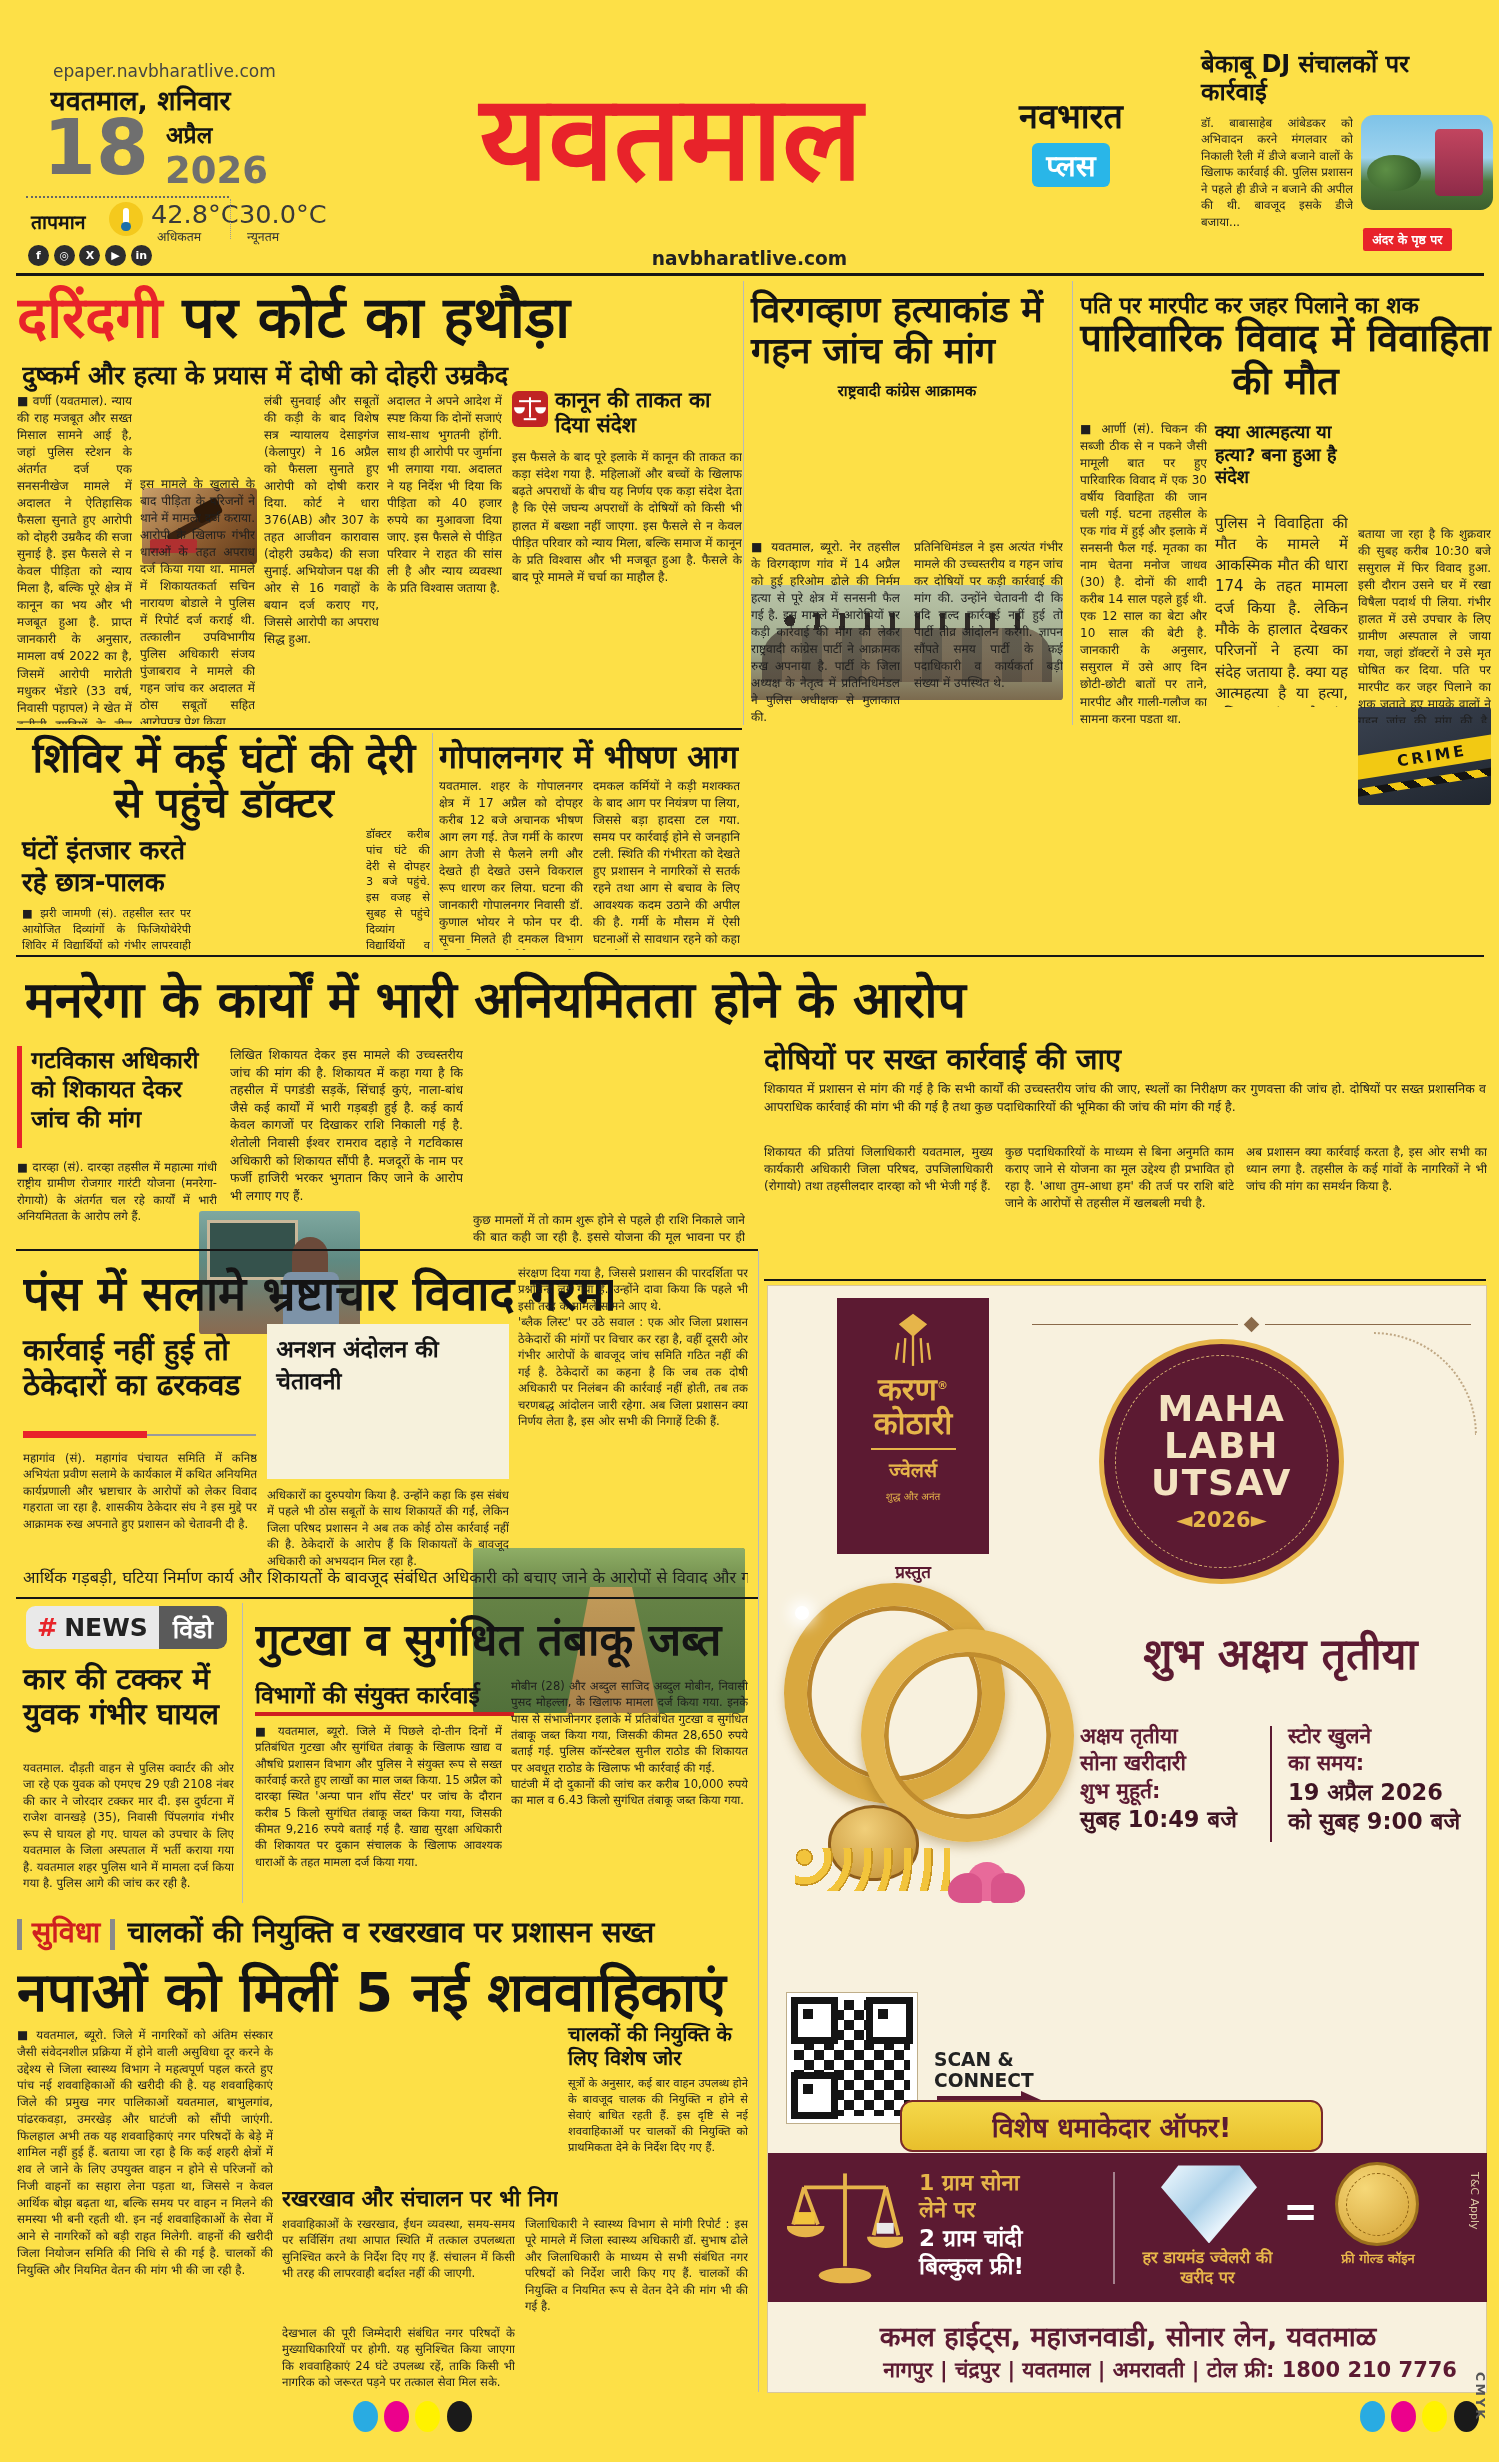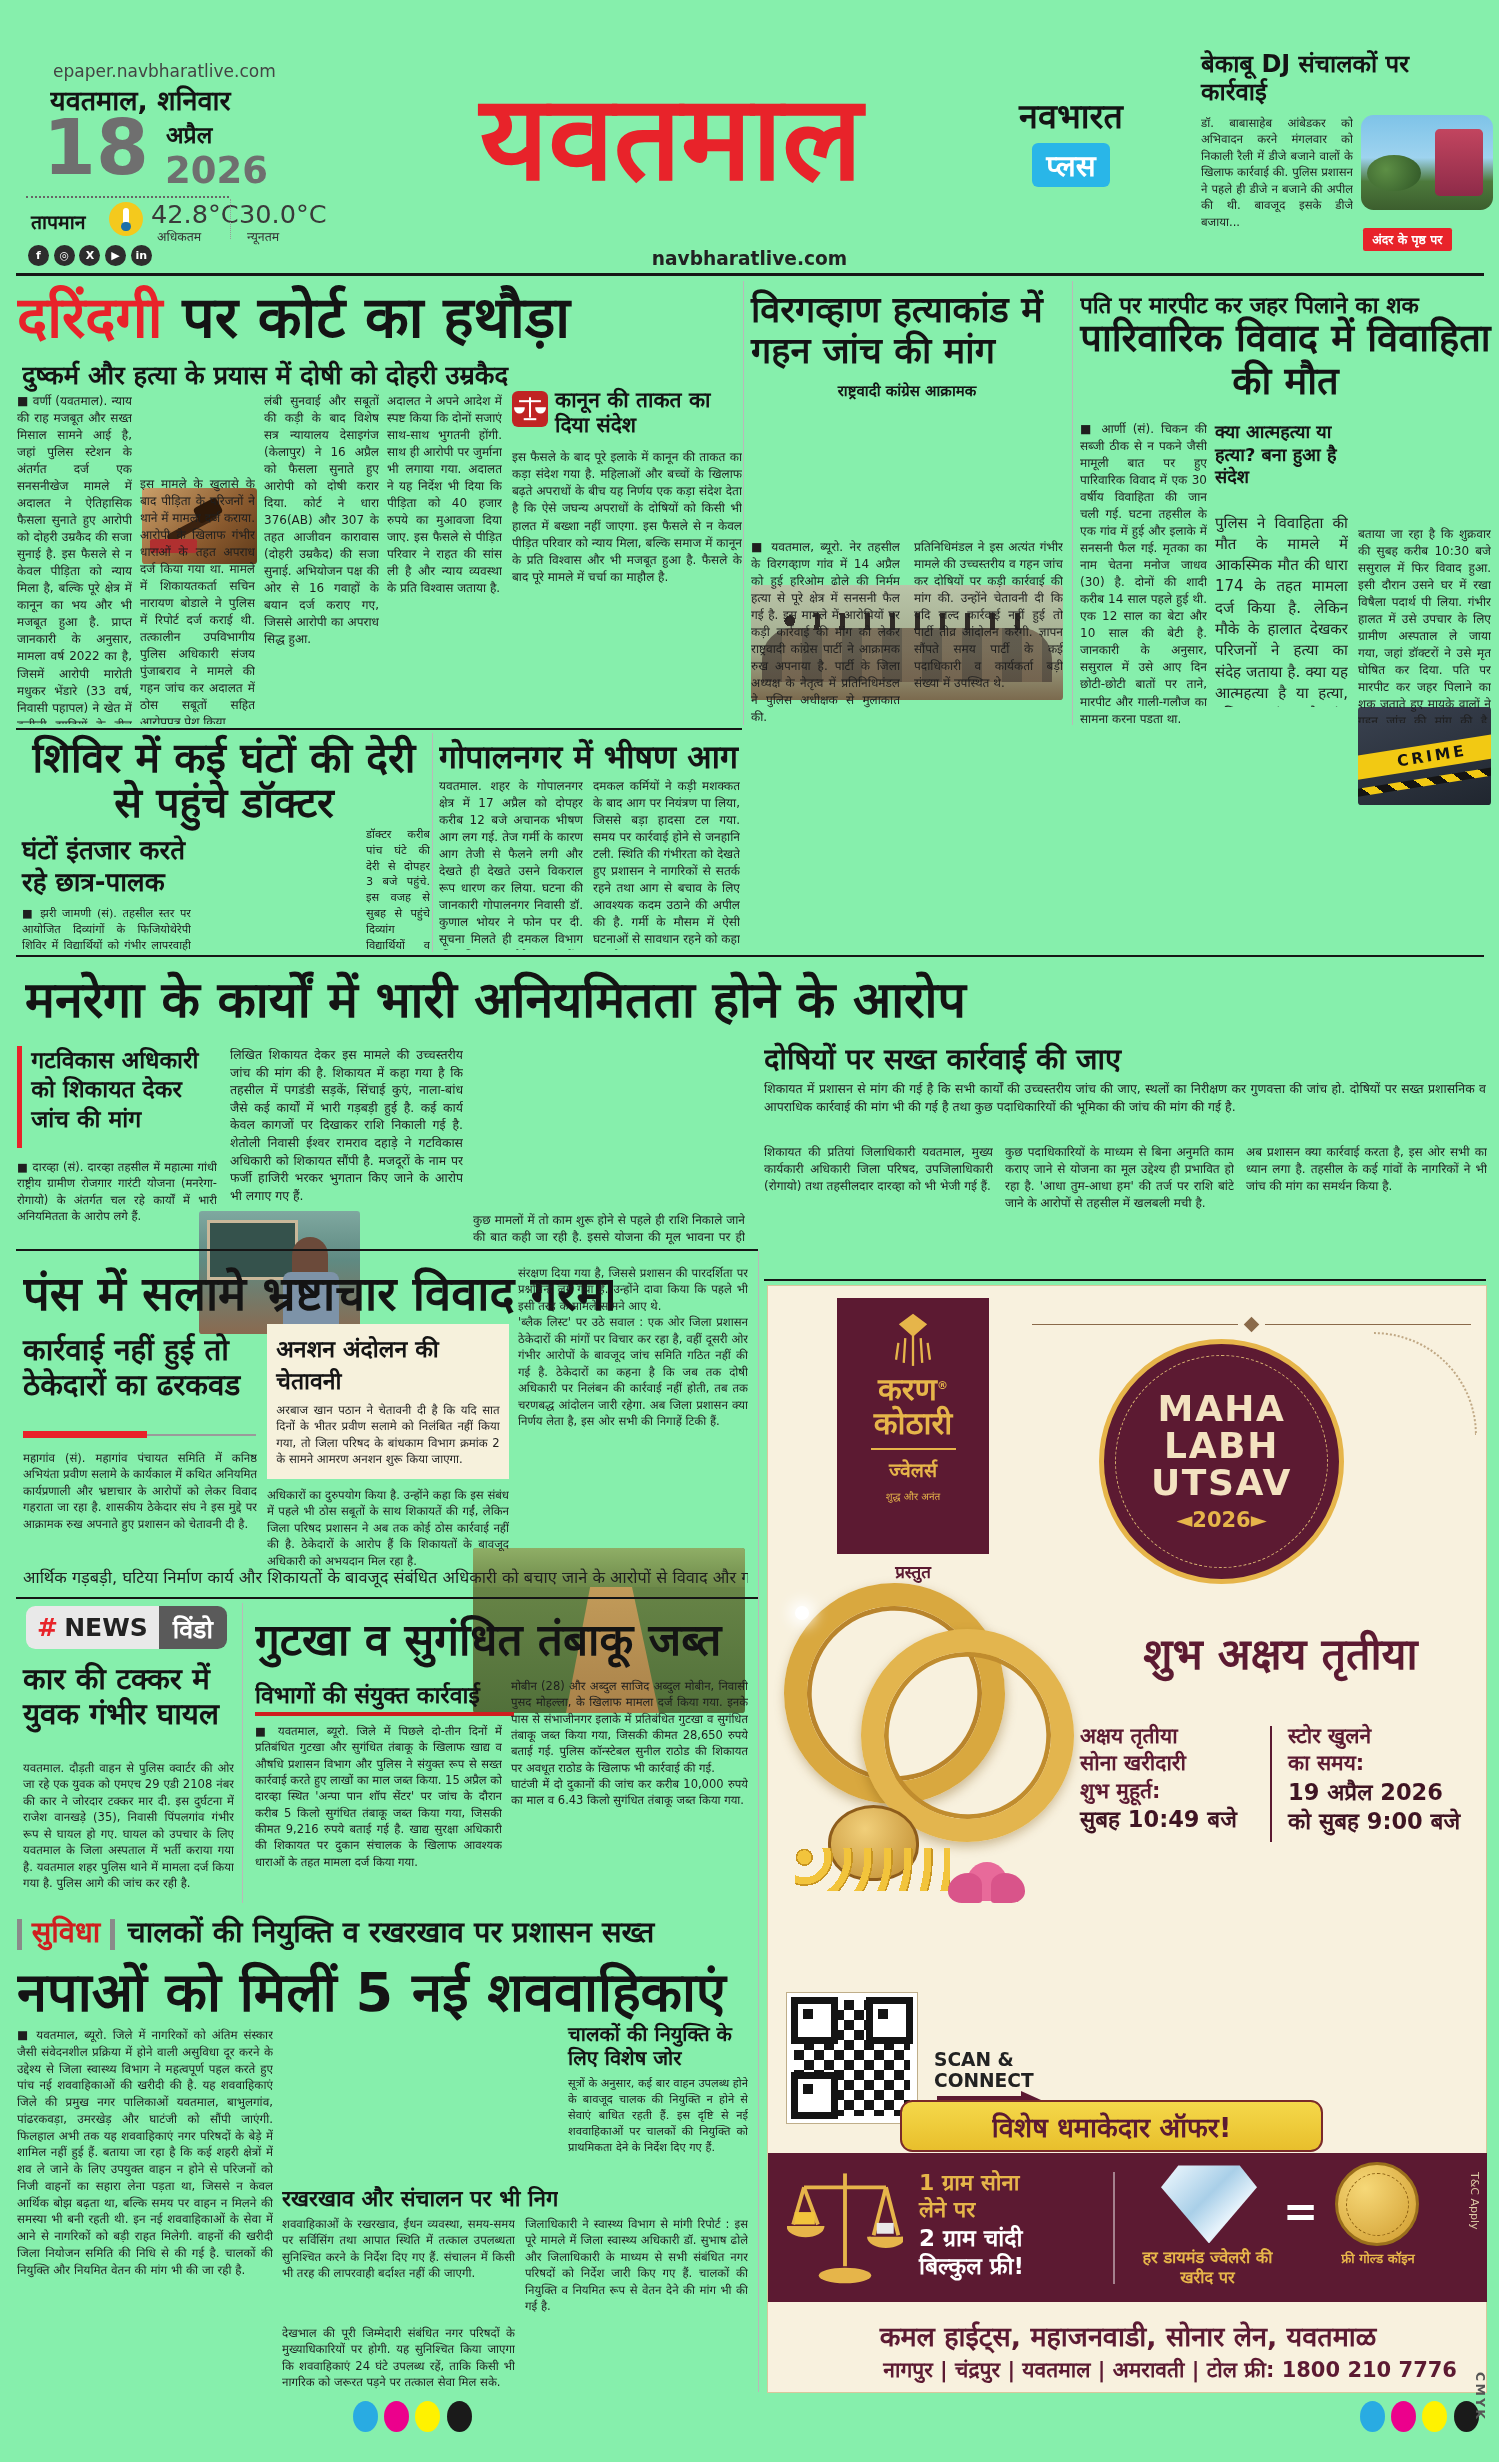--- a/index.html
+++ b/index.html
@@ -1,16 +1,16 @@
 <!DOCTYPE html>
 <html style="font-size:12.4px"><head>
 <meta charset="utf-8">
 <style>
   html,body{margin:0;padding:0;background:#e9e9e9;}
-  .page{position:relative;width:1499px;height:2462px;background:#86efac;overflow:hidden;
+  .page{position:relative;width:1499px;height:2462px;background:#fde047;overflow:hidden;
         font-family:"DejaVu Sans","Liberation Sans",sans-serif;color:#1c1c1c;}
   .abs{position:absolute;}
   .j{font-size:12px;line-height:1.42;text-align:justify;color:#1f1f1f;overflow:hidden;}
   .nw{white-space:nowrap;overflow:hidden;}
   .pre{white-space:pre-line;}
   .rule-h{background:#161616;}
   .rule-v{background:#b9b9b9;width:0.8px;}
   .soc{display:inline-flex;align-items:center;justify-content:center;width:21px;height:21px;border-radius:50%;
        background:#2d2d2d;color:#fff;font-size:11px;font-weight:700;margin-right:4.7px;}
   .photo{overflow:hidden;border-radius:3.1px;position:relative;}
@@ -153,21 +153,20 @@
   <div class="abs j" style="left:1246px;top:1144px;width:241px;height:101px">अब प्रशासन क्या कार्रवाई करता है, इस ओर सभी का ध्यान लगा है. तहसील के कई गांवों के नागरिकों ने भी जांच की मांग का समर्थन किया है.</div>
 
   <div class="abs rule-h" style="left:15.5px;top:1249px;width:742px;height:1.6px"></div>
   <div class="abs nw" style="left:23px;top:1260px;width:590px;font-size:47px;font-weight:800;color:#141414">पंस में सलामे भ्रष्टाचार विवाद गरमाया</div>
   <div class="abs" style="left:23px;top:1333px;width:234px;font-size:29.5px;line-height:1.2;font-weight:800;color:#141414">कार्रवाई नहीं हुई तो ठेकेदारों का ढरकवड</div>
   <div class="abs" style="left:23px;top:1431px;width:124px;height:7px;background:#e8232a"></div>
   <div class="abs" style="left:147px;top:1434px;width:109px;height:1.6px;background:#9a9a9a"></div>
   <div class="abs j" style="left:23px;top:1450px;width:234px;height:143px;font-size:11.6px">महागांव (सं). महागांव पंचायत समिति में कनिष्ठ अभियंता प्रवीण सलामे के कार्यकाल में कथित अनियमित कार्यप्रणाली और भ्रष्टाचार के आरोपों को लेकर विवाद गहराता जा रहा है. शासकीय ठेकेदार संघ ने इस मुद्दे पर आक्रामक रुख अपनाते हुए प्रशासन को चेतावनी दी है.</div>
   <div class="abs" style="left:267px;top:1324px;width:242px;height:155px;background:#f6f1dc;padding:7.8px 9.3px;box-sizing:border-box">
     <div style="font-size:23px;font-weight:800;color:#141414">अनशन अंदोलन की चेतावनी</div>
-    <div class="j" style="margin-top:6.2px;height:101px;font-size:11.6px">अरबाज खान पठान ने चेतावनी दी है कि यदि सात दिनों के भीतर प्रवीण सलामे को निलंबित नहीं किया गया, तो जिला परिषद के बांधकाम विभाग क्रमांक 2 के सामने आमरण अनशन शुरू किया जाएगा.</div>
   </div>
   <div class="abs j" style="left:267px;top:1487px;width:242px;height:107px;font-size:11.6px">अधिकारों का दुरुपयोग किया है. उन्होंने कहा कि इस संबंध में पहले भी ठोस सबूतों के साथ शिकायतें की गईं, लेकिन जिला परिषद प्रशासन ने अब तक कोई ठोस कार्रवाई नहीं की है. ठेकेदारों के आरोप हैं कि शिकायतों के बावजूद अधिकारी को अभयदान मिल रहा है.</div>
   <div class="abs j pre" style="left:518px;top:1265px;width:230px;height:295px;font-size:11.6px">संरक्षण दिया गया है, जिससे प्रशासन की पारदर्शिता पर प्रश्नचिन्ह लग गया है. उन्होंने दावा किया कि पहले भी इसी तरह के मामले सामने आए थे.
 'ब्लैक लिस्ट' पर उठे सवाल : एक ओर जिला प्रशासन ठेकेदारों की मांगों पर विचार कर रहा है, वहीं दूसरी ओर गंभीर आरोपों के बावजूद जांच समिति गठित नहीं की गई है. ठेकेदारों का कहना है कि जब तक दोषी अधिकारी पर निलंबन की कार्रवाई नहीं होती, तब तक चरणबद्ध आंदोलन जारी रहेगा. अब जिला प्रशासन क्या निर्णय लेता है, इस ओर सभी की निगाहें टिकी हैं.</div>
   <div class="abs nw" style="left:23px;top:1566px;width:725px;font-size:16.3px;color:#1f1f1f">आर्थिक गड़बड़ी, घटिया निर्माण कार्य और शिकायतों के बावजूद संबंधित अधिकारी को बचाए जाने के आरोपों से विवाद और गहराता जा रहा है.</div>
 
   <div class="abs rule-h" style="left:15.5px;top:1597px;width:742px;height:1.6px"></div>
   <div class="abs" style="left:26px;top:1606px;display:flex;align-items:stretch">
     <div style="background:#e9e9e9;border-radius:9.3px 0 0 9.3px;padding:4.7px 11px;display:flex;align-items:center">
       <span style="color:#e8232a;font-size:25px;font-weight:900;margin-right:6.2px">#</span>

